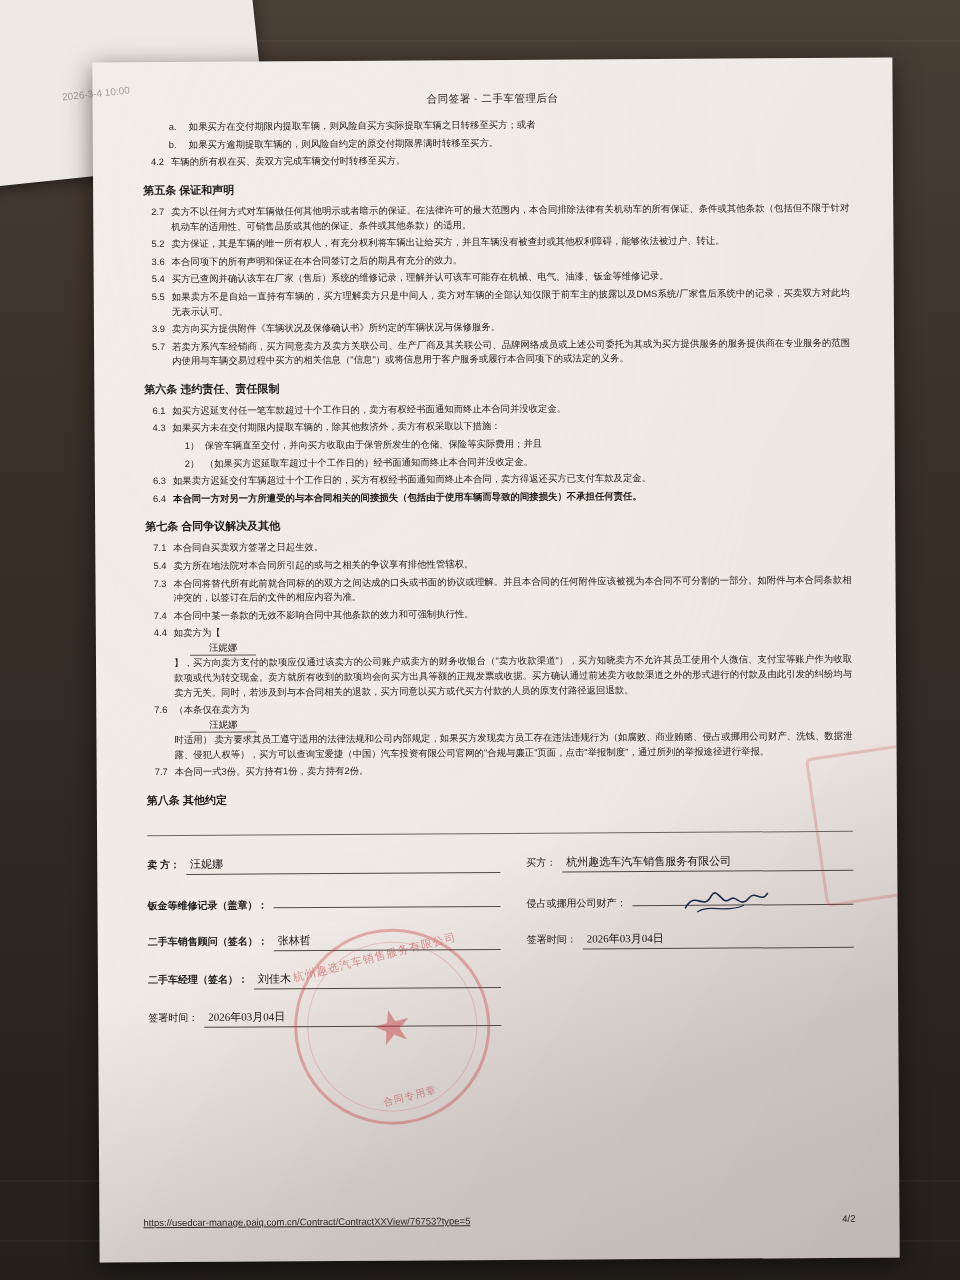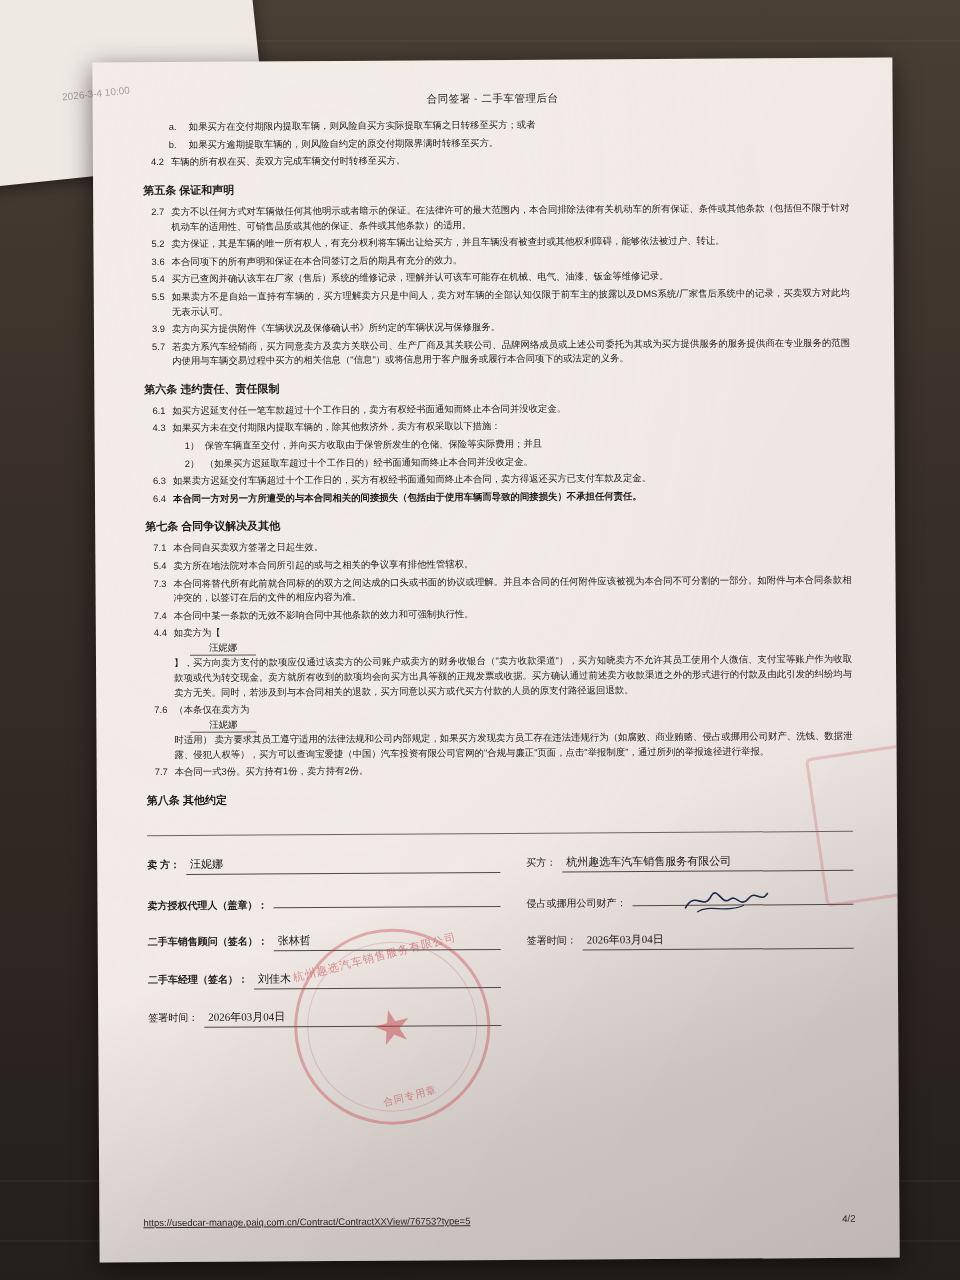--- a/index.html
+++ b/index.html
@@ -165,21 +165,21 @@
     display: flex;
     align-items: baseline;
     margin-bottom: 19px;
     font-size: 10px;
   }
   .sig-label {
     white-space: nowrap;
     color: #1e1c1b;
     font-weight: bold;
   }
-  .sig-label.plain { font-weight: normal; font-family: Liberation Mono, monospace; }
+  .sig-label.plain { font-weight: normal; }
   .sig-value {
     flex: 1 1 auto;
     border-bottom: 1px solid #4e4845;
     margin-left: 6px;
     padding: 0 4px 1px 4px;
     min-height: 13px;
     font-weight: normal;
     color: #161514;
   }
   .sig-value.handwrite {
@@ -425,21 +425,21 @@
 
       <div class="sig-area">
         <div class="sig-divider"></div>
         <div class="sig-grid">
           <div class="sig-col left" id="sig-left">
               <div class="sig-line">
                 <span class="sig-label">卖  方：</span>
                 <span class="sig-value handwrite">汪妮娜</span>
               </div>
               <div class="sig-line">
-                <span class="sig-label">卖方授权代理人（盖章）：</span>
+                <span class="sig-label">钣金等维修记录（盖章）：</span>
                 <span class="sig-value handwrite"></span>
               </div>
               <div class="sig-line">
                 <span class="sig-label">二手车销售顾问（签名）：</span>
                 <span class="sig-value handwrite">张林哲</span>
               </div>
               <div class="sig-line">
                 <span class="sig-label">二手车经理（签名）：</span>
                 <span class="sig-value handwrite">刘佳木</span>
               </div>

